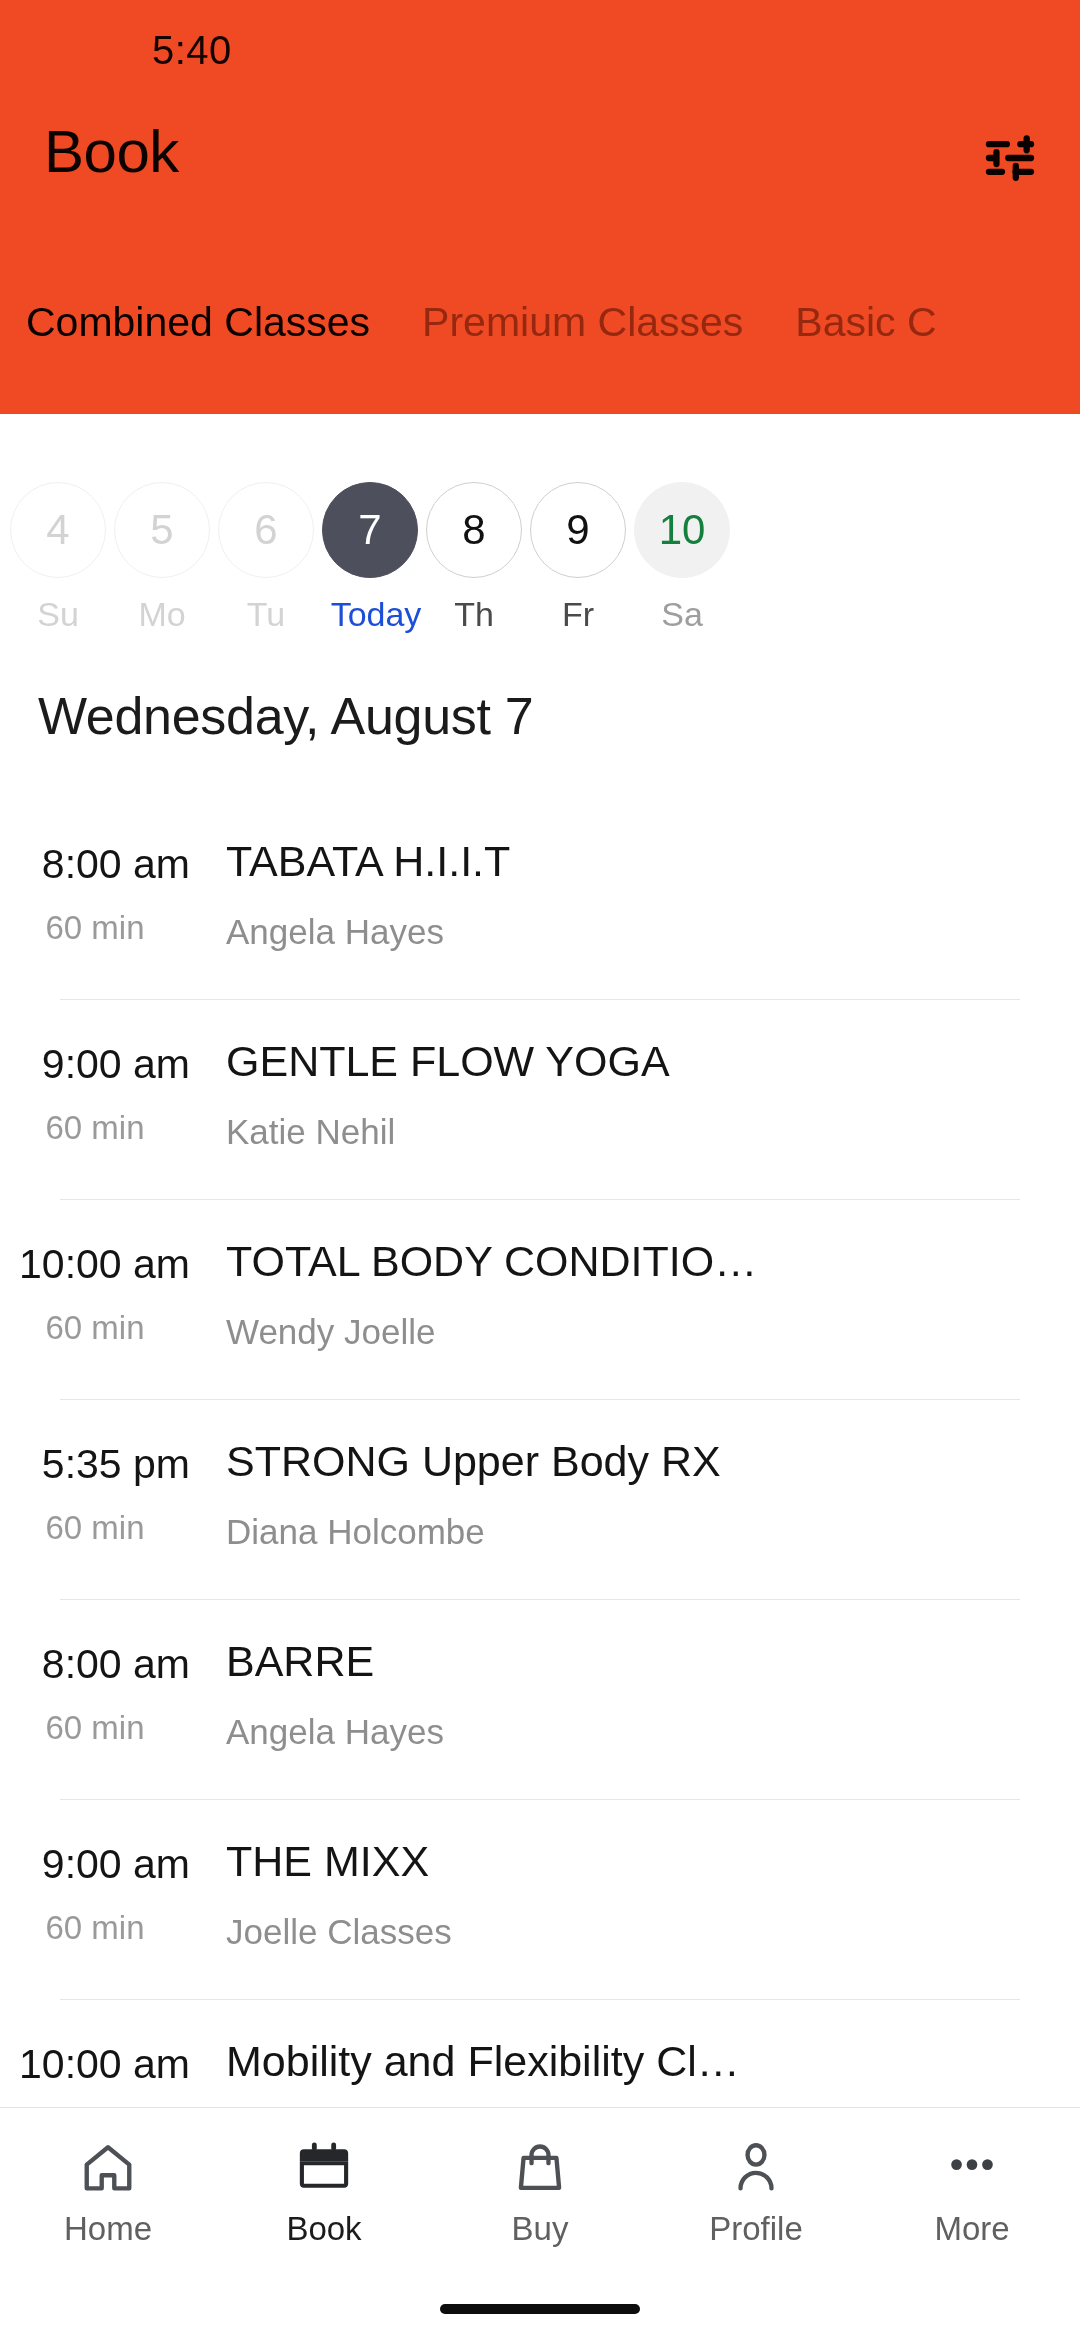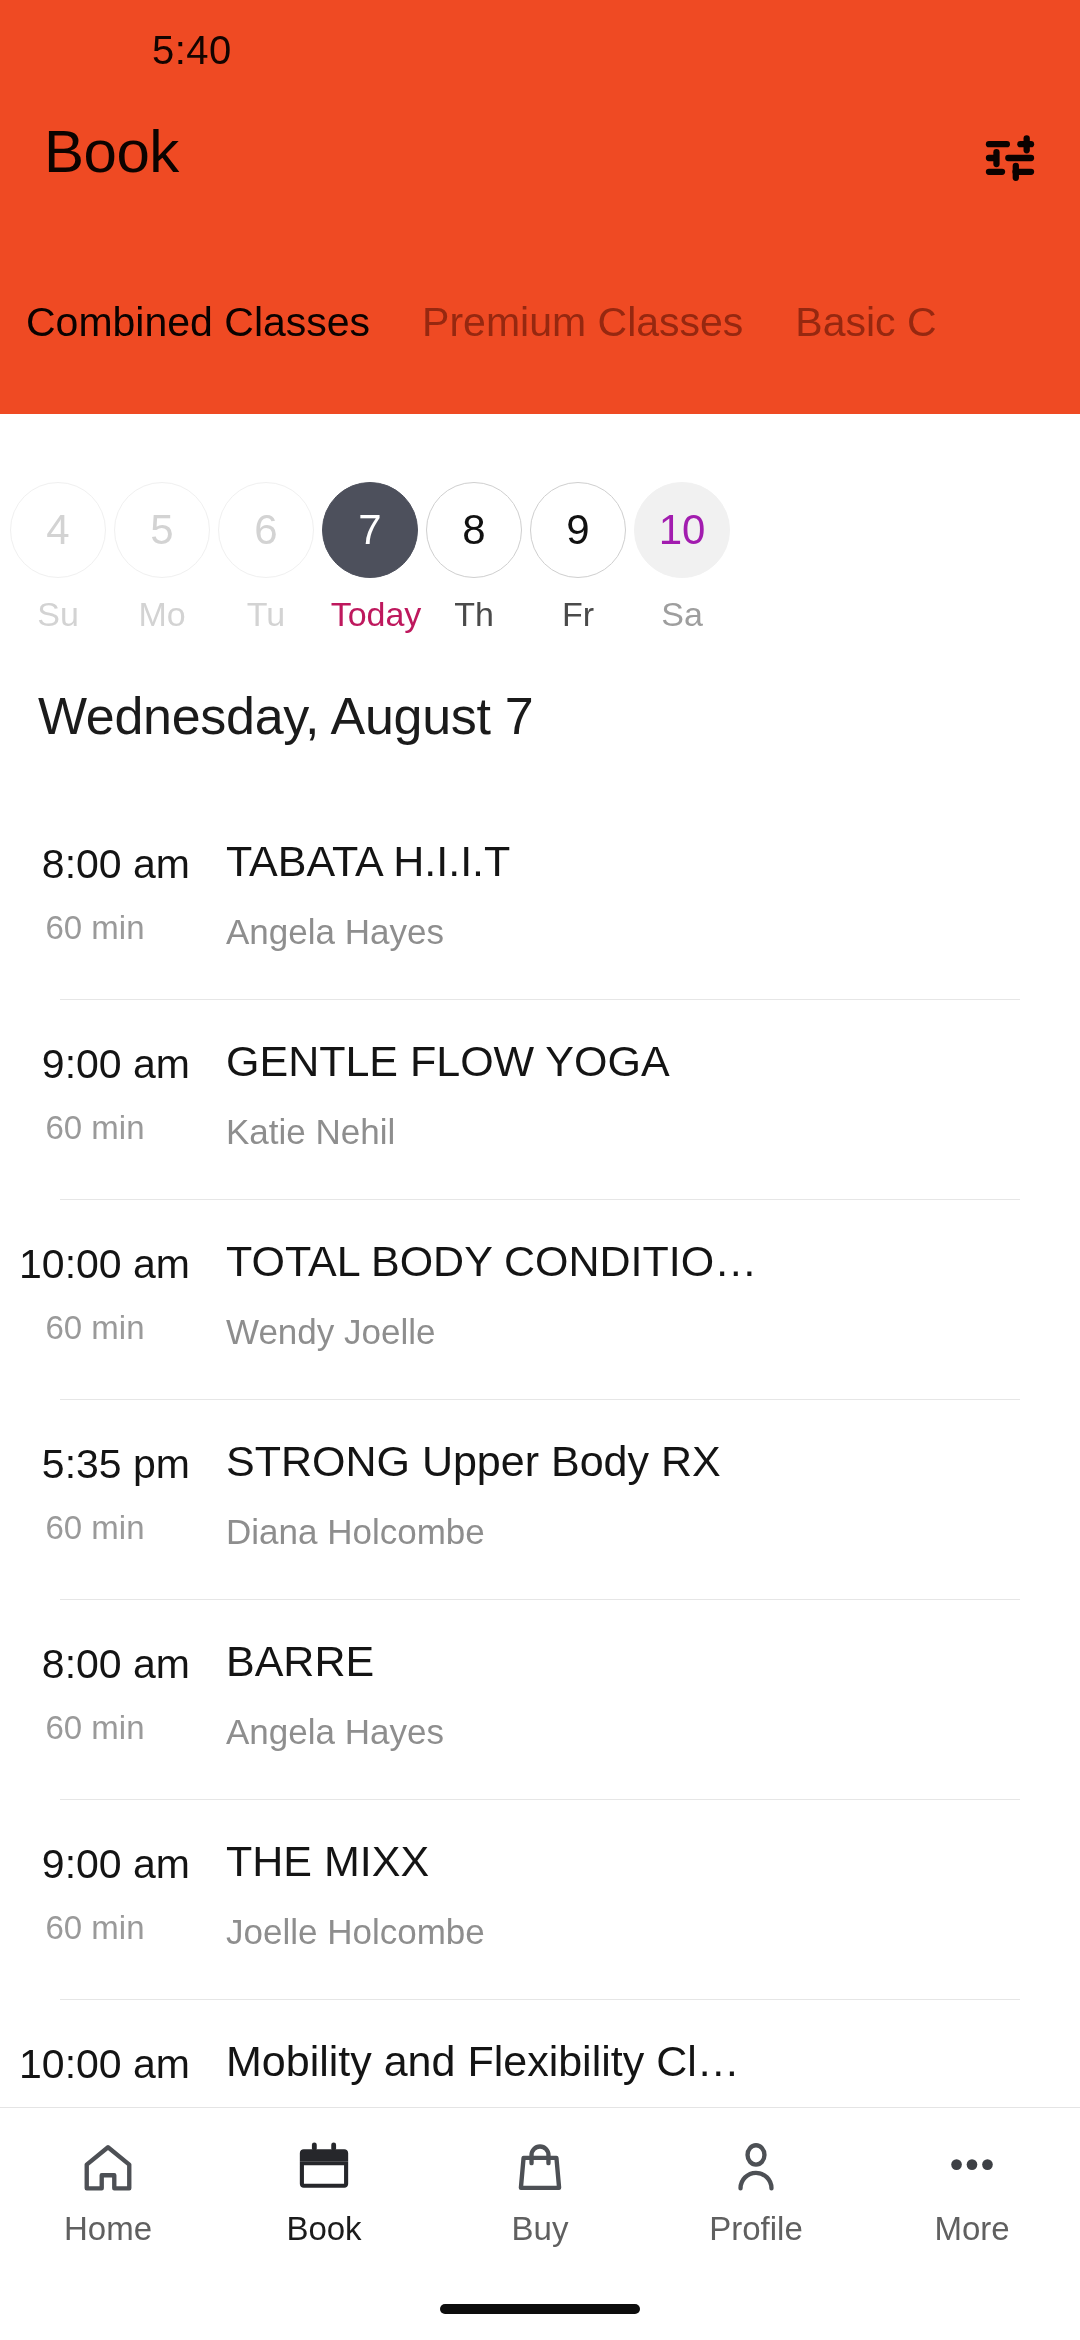--- a/index.html
+++ b/index.html
@@ -139,30 +139,30 @@
     border-color: #4d505c;
     color: #ffffff;
   }
   .daycircle.normal {
     border-color: #cfcfcf;
     color: #111111;
   }
   .daycircle.muted {
     background: #f1f1f1;
     border-color: #f1f1f1;
-    color: #a21caf;
+    color: #15803d;
     text-align: right;
   }
   .daylabel {
     margin-top: 17px;
     font-size: 34px;
     line-height: 38px;
   }
   .daylabel.past   { color: #d3d3d3; }
-  .daylabel.today  { color: #be185d; margin-left: 12px; }
+  .daylabel.today  { color: #1d4ed8; margin-left: 12px; }
   .daylabel.normal { color: #4a4a4a; }
   .daylabel.muted  { color: #9e9e9e; }
 
   
   .schedule {
     position: absolute;
     left: 0;
     top: 659px;
     width: 1080px;
     height: 1448px;
@@ -407,21 +407,21 @@
         <div class="row-time">8:00 am</div>
         <div class="row-duration">60 min</div>
         <div class="row-name">BARRE</div>
         <div class="row-instructor">Angela Hayes</div>
       </div>
 
       <div class="class-row">
         <div class="row-time">9:00 am</div>
         <div class="row-duration">60 min</div>
         <div class="row-name">THE MIXX</div>
-        <div class="row-instructor">Joelle Holcombe</div>
+        <div class="row-instructor">Joelle Classes</div>
       </div>
 
       <div class="class-row">
         <div class="row-time">10:00 am</div>
 
         <div class="row-name">Mobility and Flexibility Cl…</div>
         <div class="row-instructor"></div>
       </div>
 
     </div>

